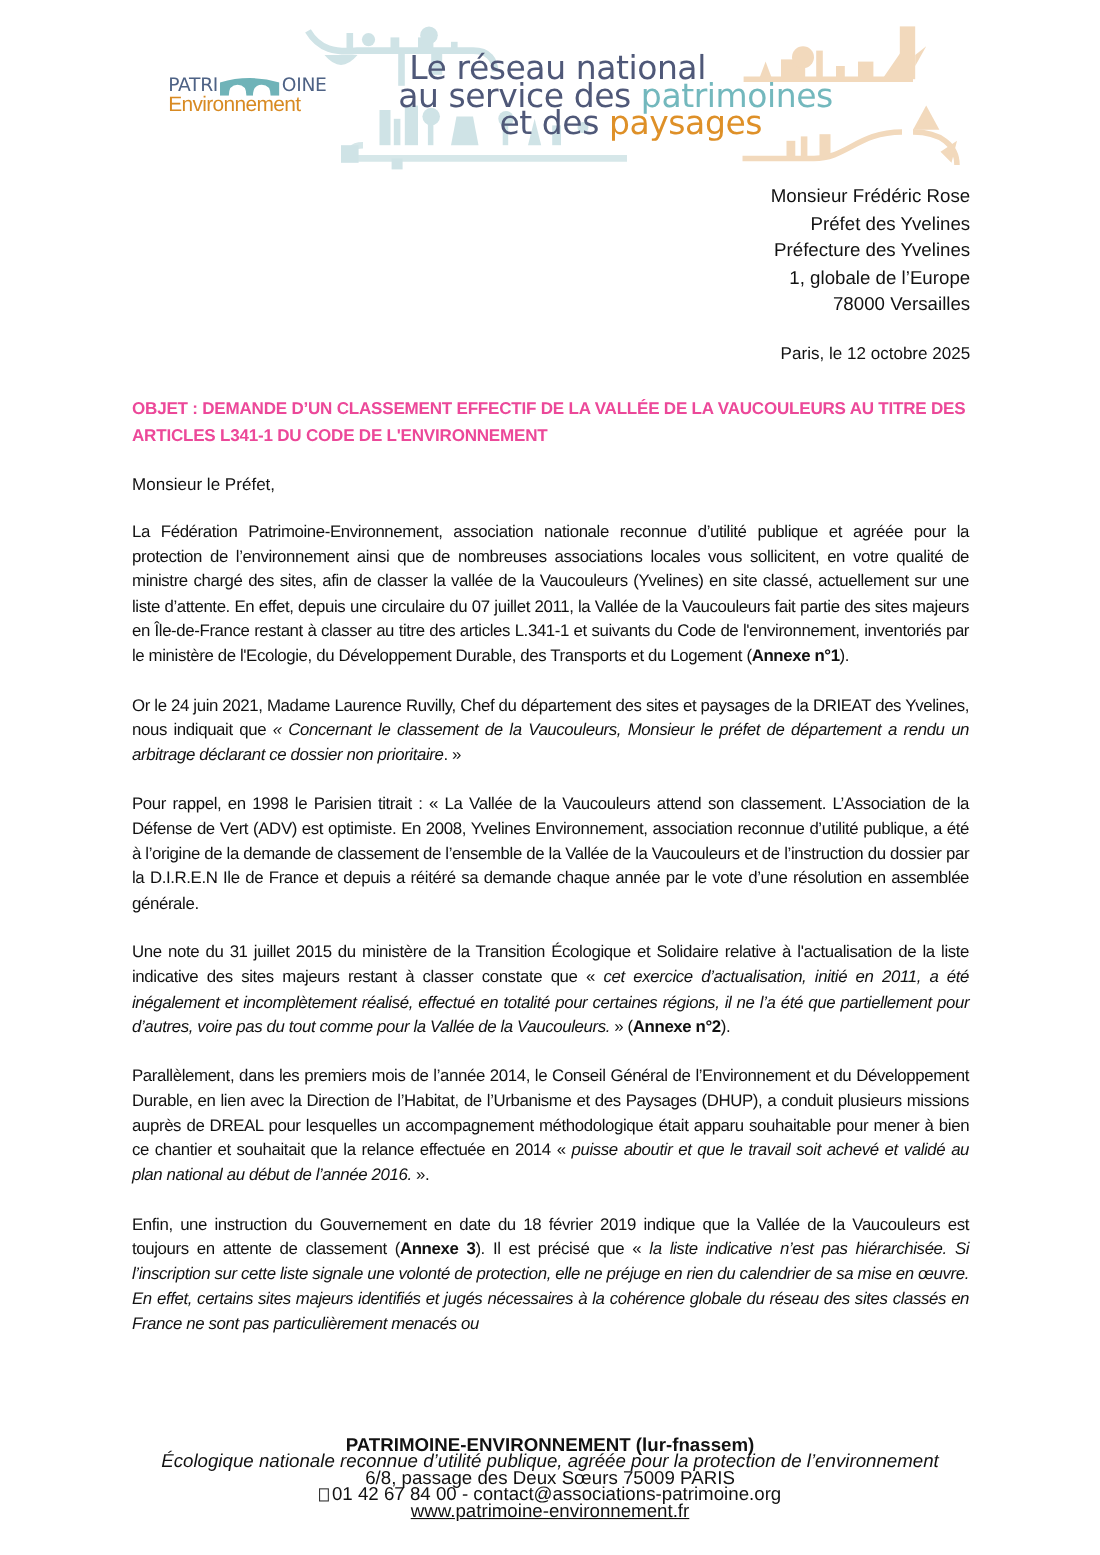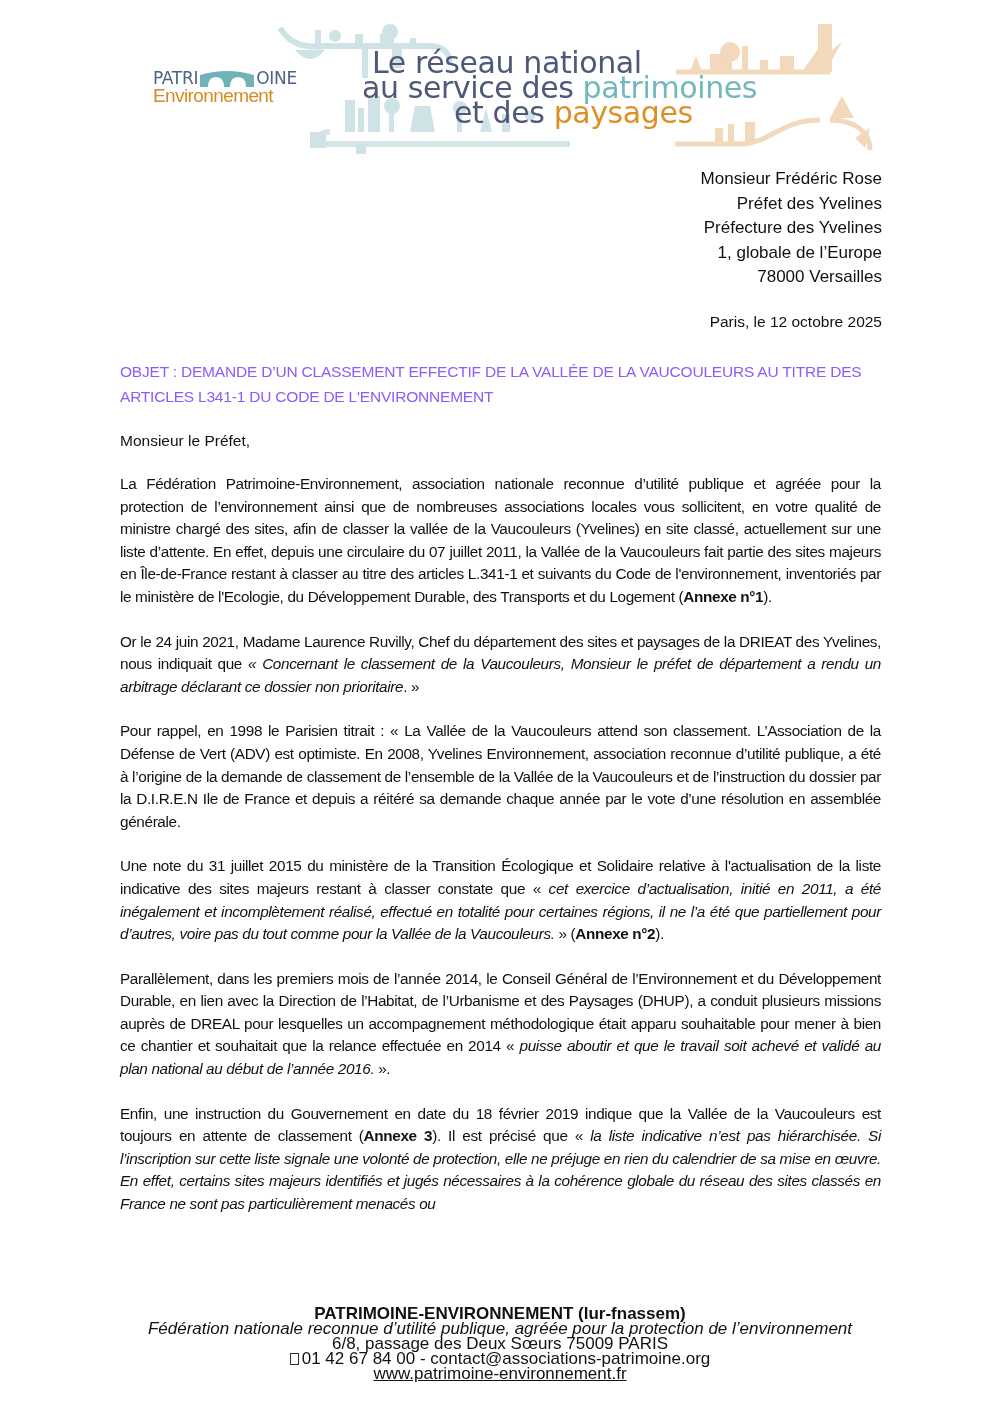--- a/index.html
+++ b/index.html
@@ -93,23 +93,23 @@
       color: #111;
     }
 
     
     .subject {
       position: absolute;
       left: 120px;
       top: 359px;
       width: 760px;
       font-size: 15.5px;
-      font-weight: normal;
+      font-weight: bold;
       line-height: 25px;
-      color: #8b5cf6;
+      color: #ec4899;
       letter-spacing: -0.2px;
     }
 
     .salutation {
       position: absolute;
       left: 120px;
       top: 432px;
       font-size: 15.5px;
       color: #111;
     }
@@ -252,19 +252,19 @@
 
   <p><span>Une note du 31 juillet 2015 du ministère de la Transition Écologique et Solidaire relative à l'actualisation de la liste indicative des sites majeurs restant à classer constate que « </span><em>cet exercice d’actualisation, initié en 2011, a été inégalement et incomplètement réalisé, effectué en totalité pour certaines régions, il ne l’a été que partiellement pour d’autres, voire pas du tout comme pour la Vallée de la Vaucouleurs.</em><span> » (</span><strong>Annexe n°2</strong><span>).</span></p>
 
   <p><span>Parallèlement, dans les premiers mois de l’année 2014, le Conseil Général de l’Environnement et du Développement Durable, en lien avec la Direction de l’Habitat, de l’Urbanisme et des Paysages (DHUP), a conduit plusieurs missions auprès de DREAL pour lesquelles un accompagnement méthodologique était apparu souhaitable pour mener à bien ce chantier et souhaitait que la relance effectuée en 2014 « </span><em>puisse aboutir et que le travail soit achevé et validé au plan national au début de l’année 2016.</em><span> ».</span></p>
 
   <p><span>Enfin, une instruction du Gouvernement en date du 18 février 2019 indique que la Vallée de la Vaucouleurs est toujours en attente de classement (</span><strong>Annexe 3</strong><span>). Il est précisé que « </span><em>la liste indicative n’est pas hiérarchisée. Si l’inscription sur cette liste signale une volonté de protection, elle ne préjuge en rien du calendrier de sa mise en œuvre. En effet, certains sites majeurs identifiés et jugés nécessaires à la cohérence globale du réseau des sites classés en France ne sont pas particulièrement menacés ou</em></p>
 </div>
 
 <div class="footer">
   <div class="f-title">PATRIMOINE-ENVIRONNEMENT (lur-fnassem)</div>
-  <div class="f-sub">Fédération nationale reconnue d’utilité publique, agréée pour la protection de l’environnement</div>
+  <div class="f-sub">Écologique nationale reconnue d’utilité publique, agréée pour la protection de l’environnement</div>
   <div>6/8, passage des Deux Sœurs 75009 PARIS</div>
   <div>
     <span class="phone-icon"></span><span>01 42 67 84 00</span><span> - </span><a>contact@associations-patrimoine.org</a>
   </div>
   <div><a class="f-web">www.patrimoine-environnement.fr</a></div>
 </div>
 
 </body></html>

